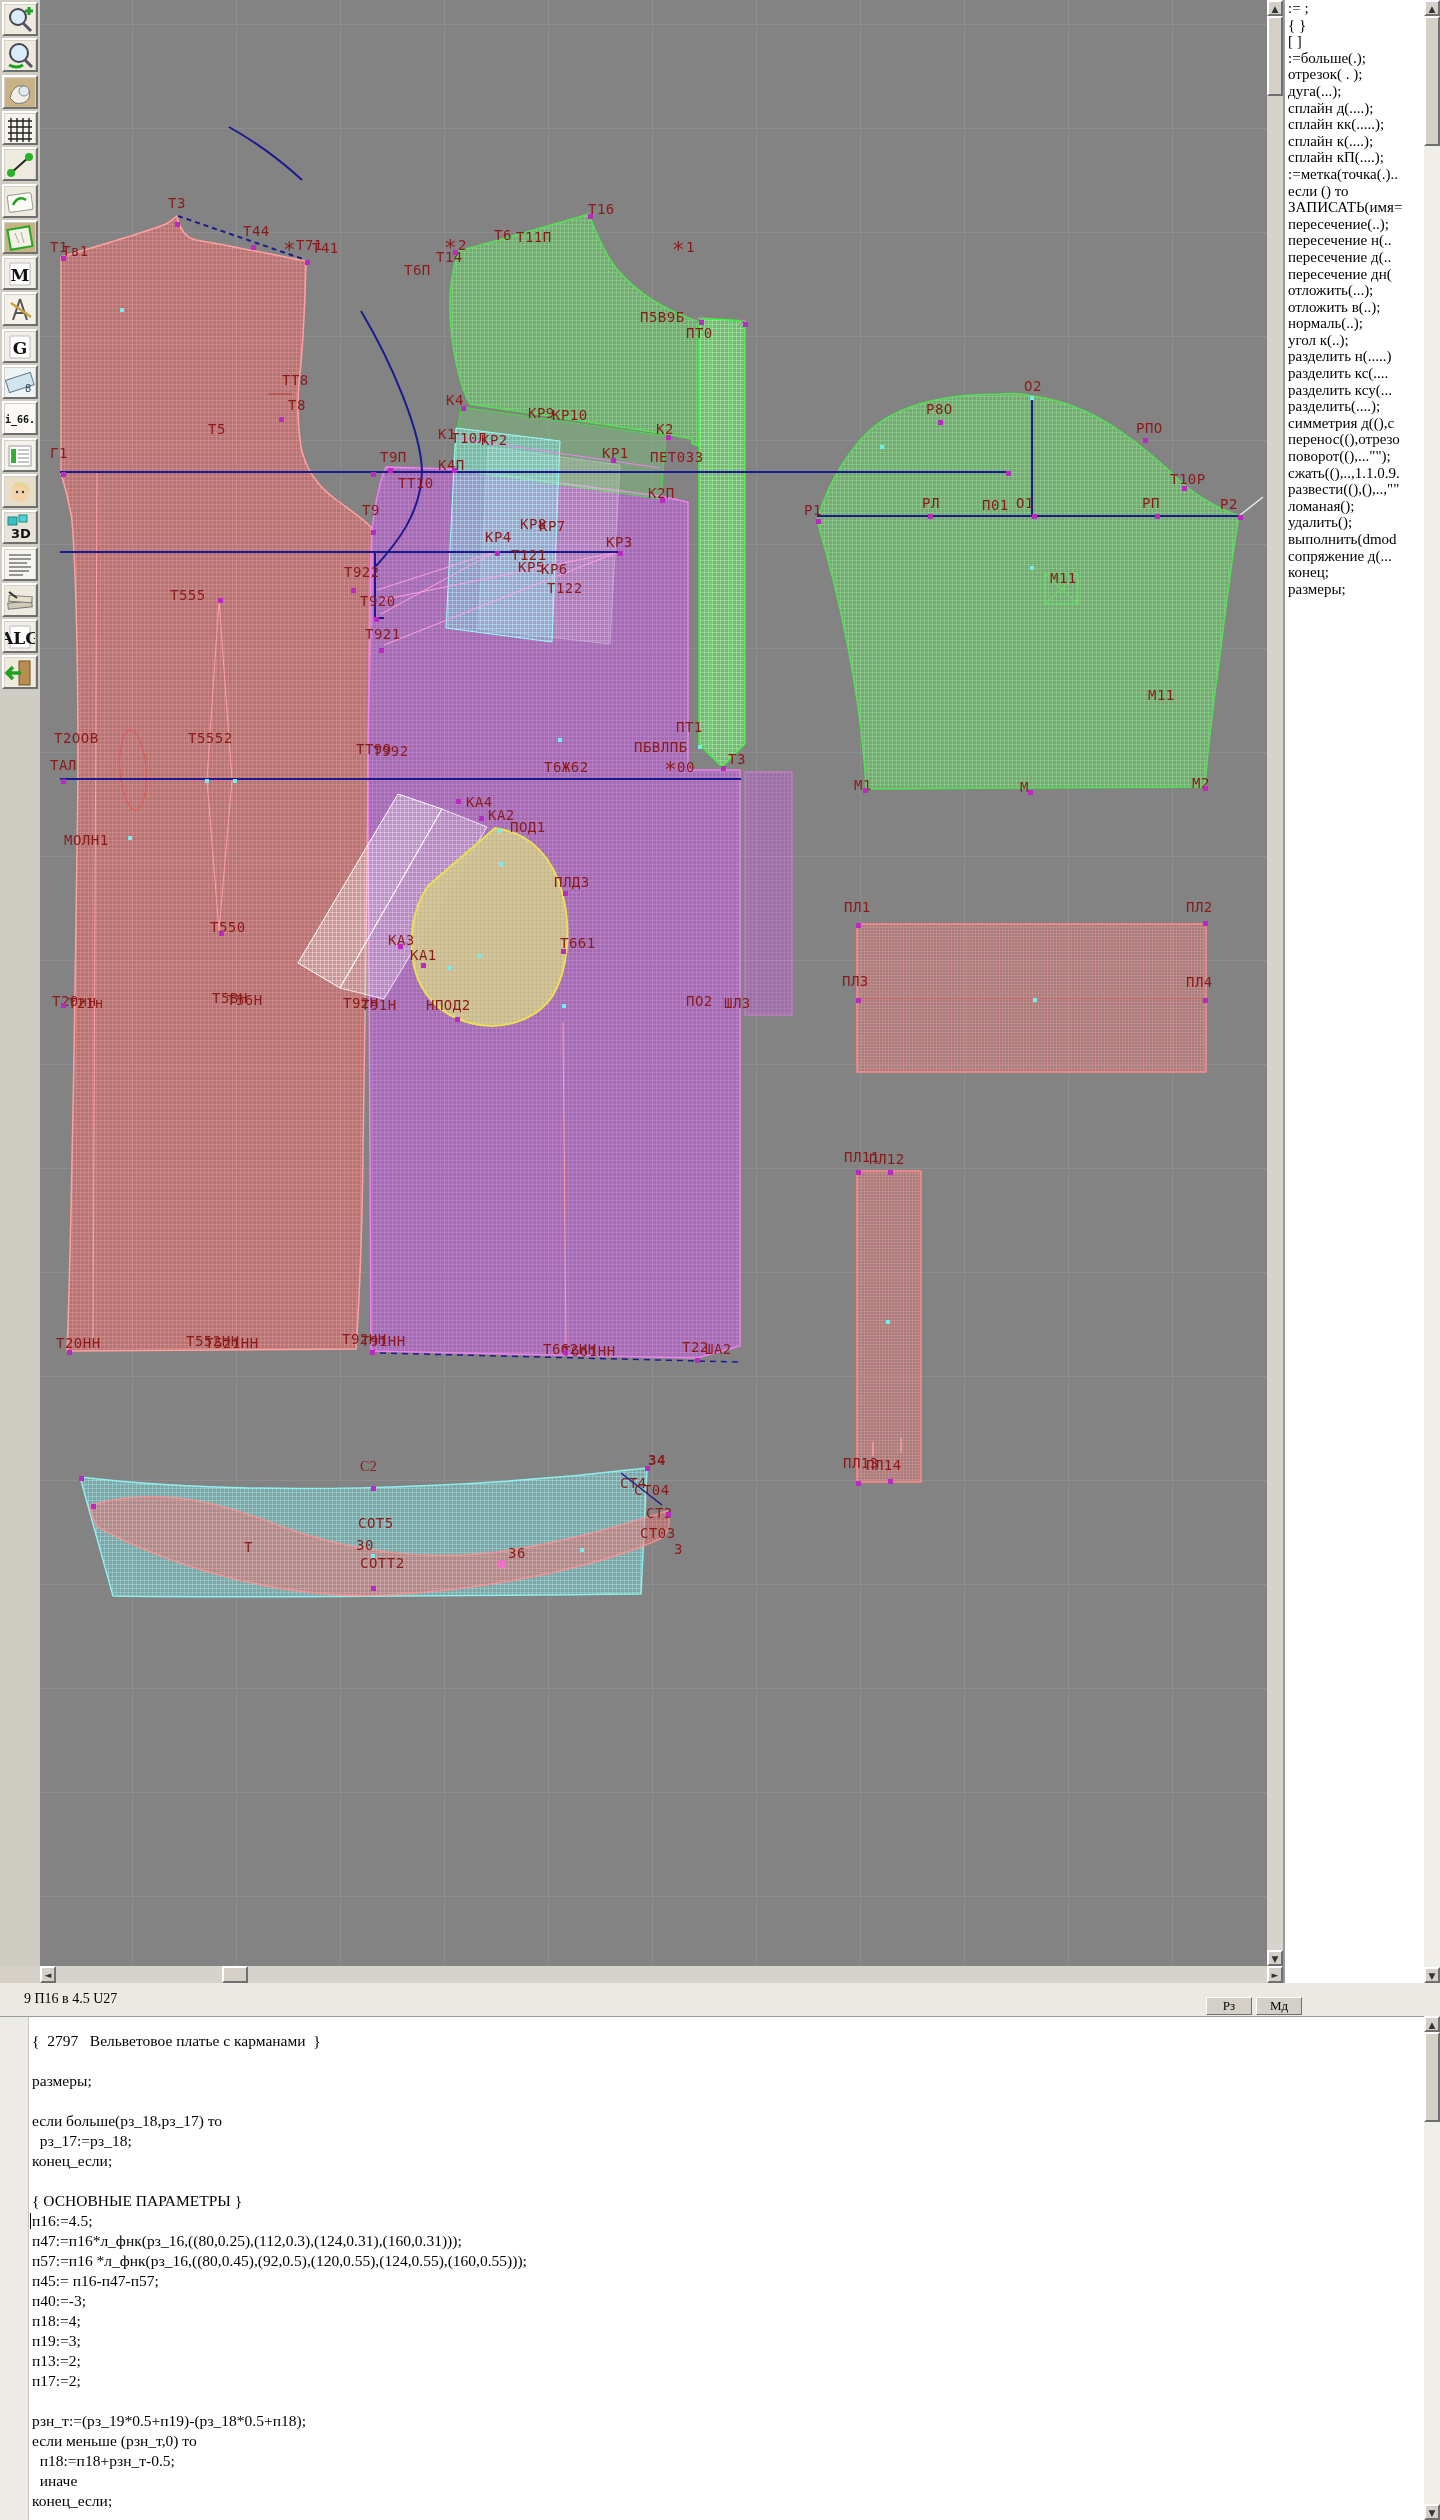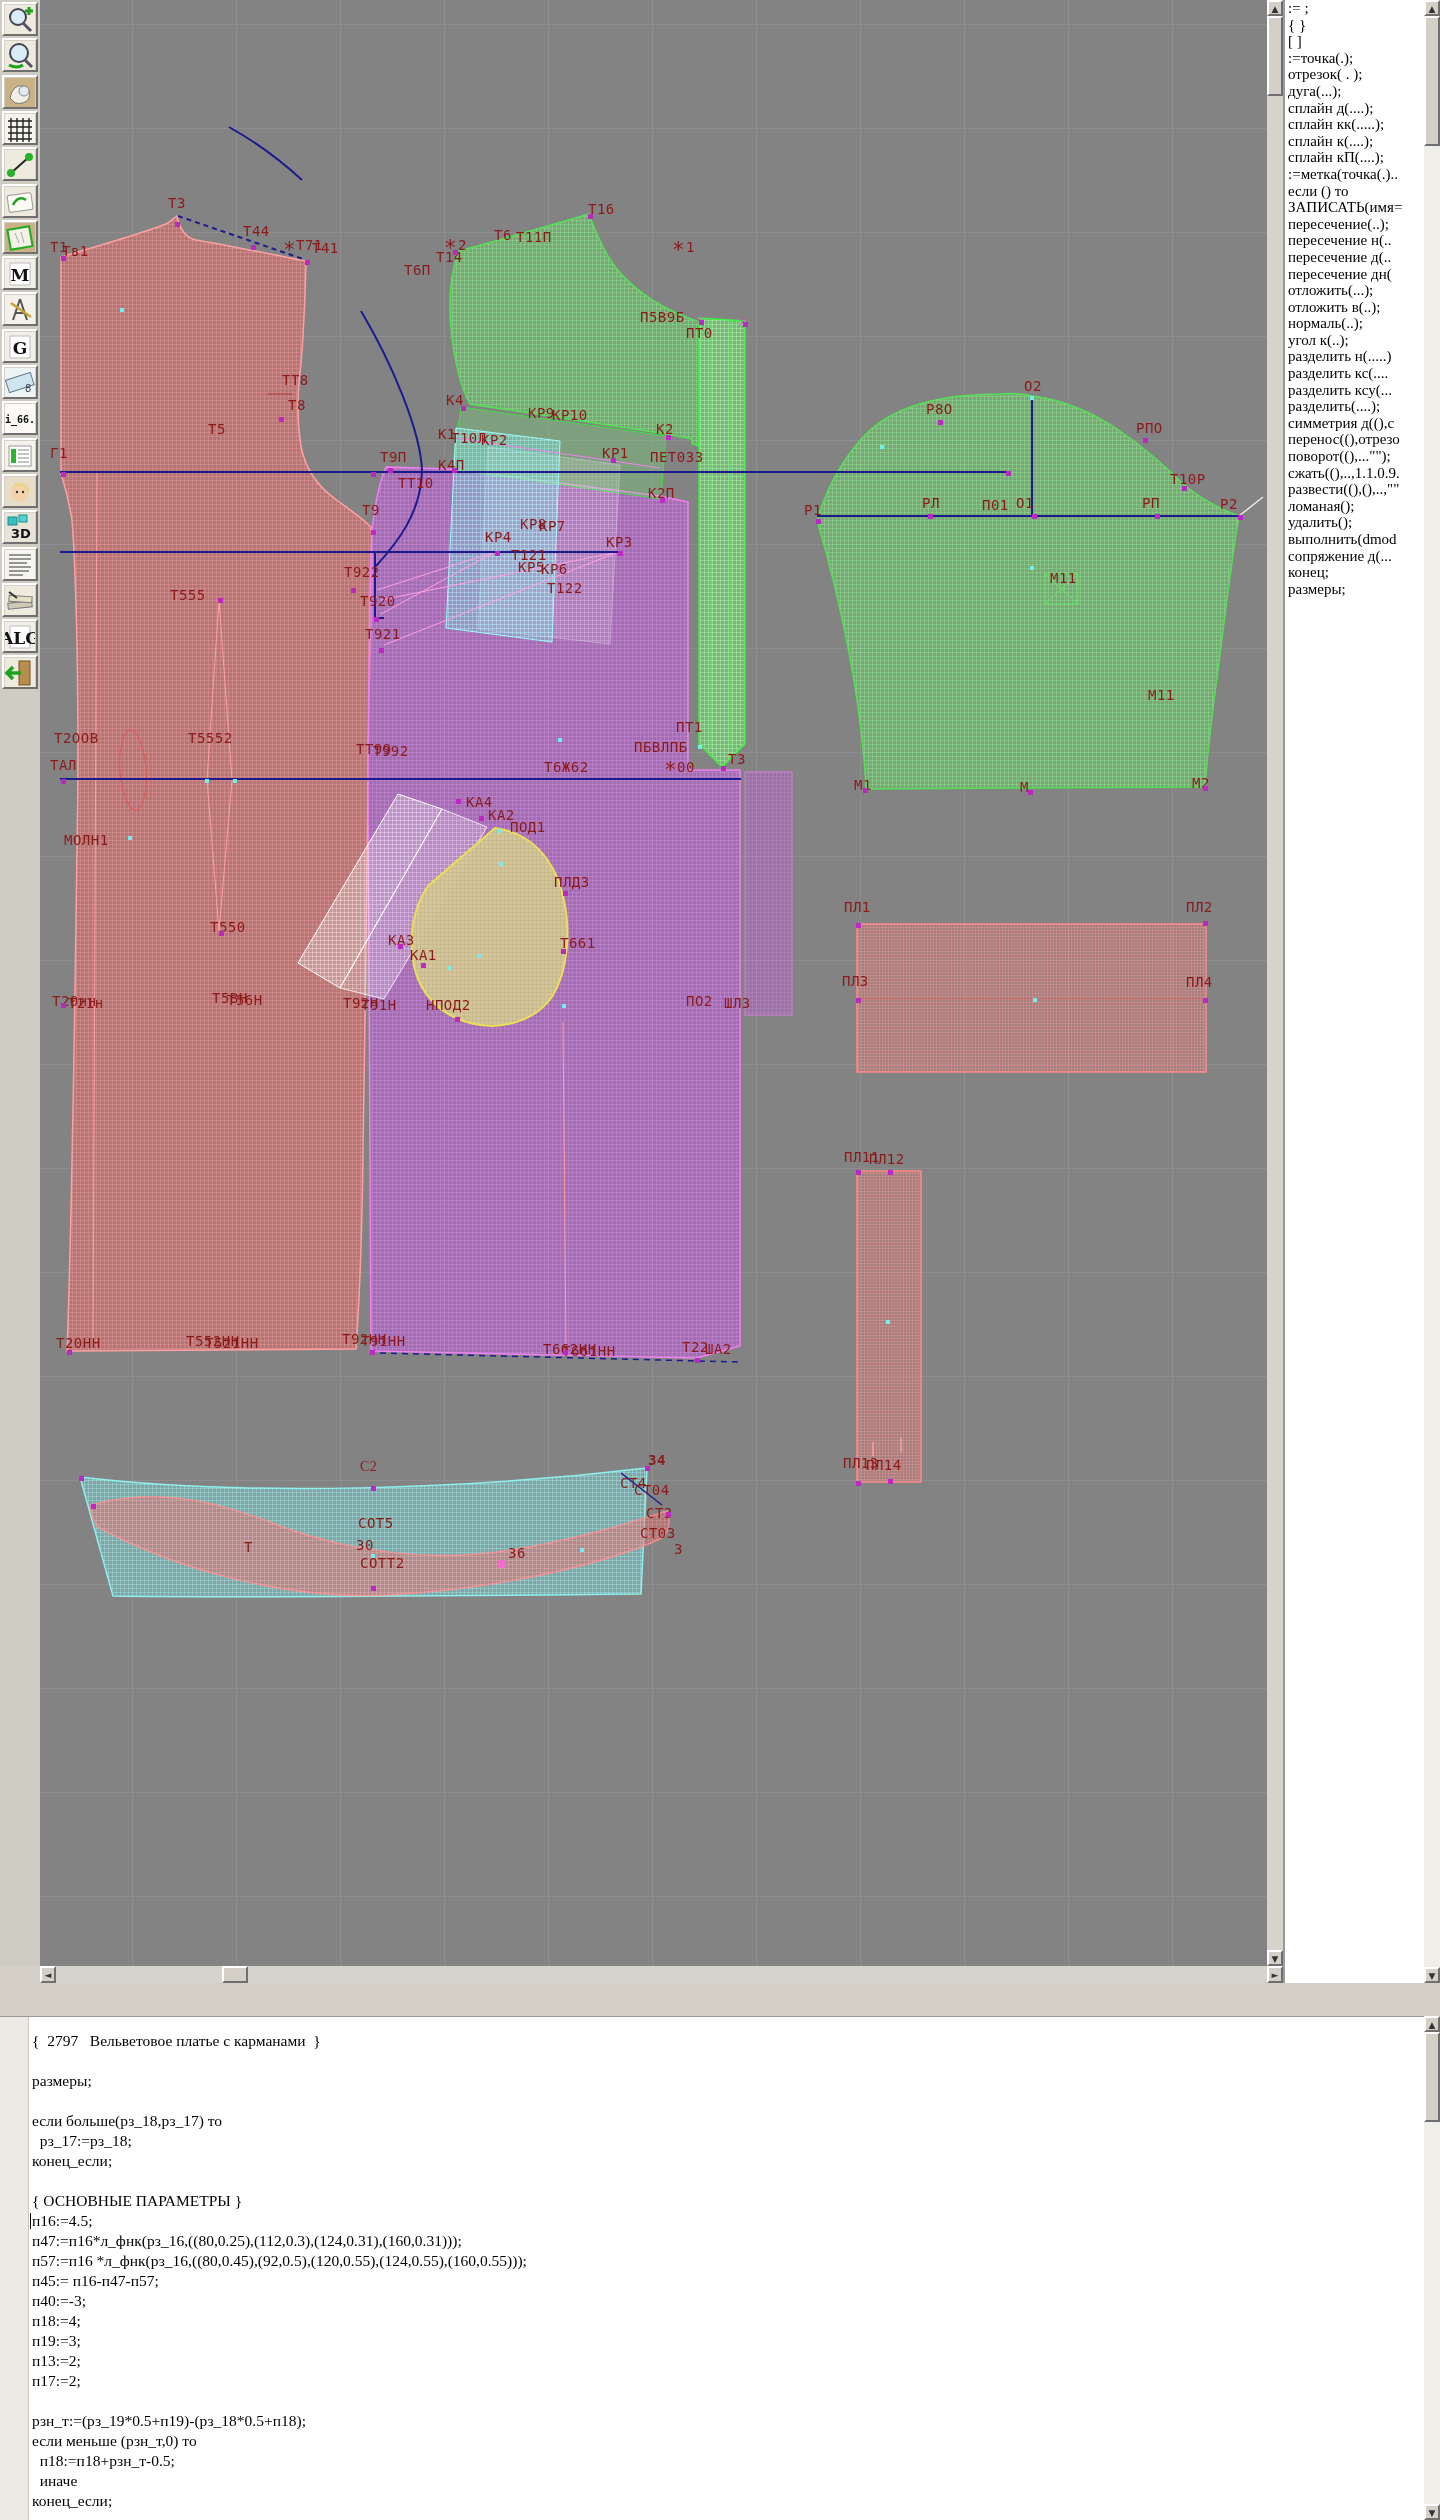--- a/index.html
+++ b/index.html
@@ -533,21 +533,21 @@
   <div class="sb" style="left:40px;top:1966px;width:1243px;height:17px;">
     <div class="sbtn" style="left:0;top:0;height:17px;">◄</div>
     <div class="thumb" style="left:182px;top:0;width:26px;height:17px;"></div>
     <div class="sbtn" style="left:1227px;top:0;height:17px;">►</div>
   </div>
 
   <div class="panel" id="cmdpanel">
       <div class="cmd">:= ;</div>
       <div class="cmd">{  }</div>
       <div class="cmd">[  ]</div>
-      <div class="cmd">:=точка(.);</div>
+      <div class="cmd">:=больше(.);</div>
       <div class="cmd">отрезок( . );</div>
       <div class="cmd">дуга(...);</div>
       <div class="cmd">сплайн  д(....);</div>
       <div class="cmd">сплайн  кк(.....);</div>
       <div class="cmd">сплайн  к(....);</div>
       <div class="cmd">сплайн  кП(....);</div>
       <div class="cmd">:=метка(точка(.)..</div>
       <div class="cmd">если () то</div>
       <div class="cmd">ЗАПИСАТЬ(имя=</div>
       <div class="cmd">пересечение(..);</div>
@@ -573,20 +573,25 @@
       <div class="cmd">сопряжение  д(...</div>
       <div class="cmd">конец;</div>
       <div class="cmd">размеры;</div>
     </div>
   <div class="sb" style="left:1424px;top:0;width:16px;height:1983px;background:#efeee9;">
     <div class="sbtn" style="left:0;top:0;">▲</div>
     <div class="thumb" style="left:0;top:16px;width:16px;height:130px;"></div>
     <div class="sbtn" style="left:0;top:1967px;">▼</div>
   </div>
 
+  <div class="statusbar">
+    <span class="statustext">9  П16 в 4.5  U27</span>
+    <div class="minibtn" style="left:1206px;">Рз</div>
+    <div class="minibtn" style="left:1256px;">Мд</div>
+  </div>
 
   <div class="editor">
     <div class="gutter"></div>
     <div class="code" id="code"><div>{  2797   Вельветовое платье с карманами  }</div><div> </div><div>размеры;</div><div> </div><div>если больше(рз_18,рз_17) то</div><div>  рз_17:=рз_18;</div><div>конец_если;</div><div> </div><div>{ ОСНОВНЫЕ ПАРАМЕТРЫ }</div><div>п16:=4.5;</div><div>п47:=п16*л_фнк(рз_16,((80,0.25),(112,0.3),(124,0.31),(160,0.31)));</div><div>п57:=п16 *л_фнк(рз_16,((80,0.45),(92,0.5),(120,0.55),(124,0.55),(160,0.55)));</div><div>п45:= п16-п47-п57;</div><div>п40:=-3;</div><div>п18:=4;</div><div>п19:=3;</div><div>п13:=2;</div><div>п17:=2;</div><div> </div><div>рзн_т:=(рз_19*0.5+п19)-(рз_18*0.5+п18);</div><div>если меньше (рзн_т,0) то</div><div>  п18:=п18+рзн_т-0.5;</div><div>  иначе</div><div>конец_если;</div></div>
     <div class="caret" style="top:196px;"></div>
   </div>
   <div class="sb" style="left:1424px;top:2016px;width:16px;height:504px;background:#efeee9;">
     <div class="sbtn" style="left:0;top:0;">▲</div>
     <div class="thumb" style="left:0;top:16px;width:16px;height:90px;"></div>
     <div class="sbtn" style="left:0;top:488px;">▼</div>

